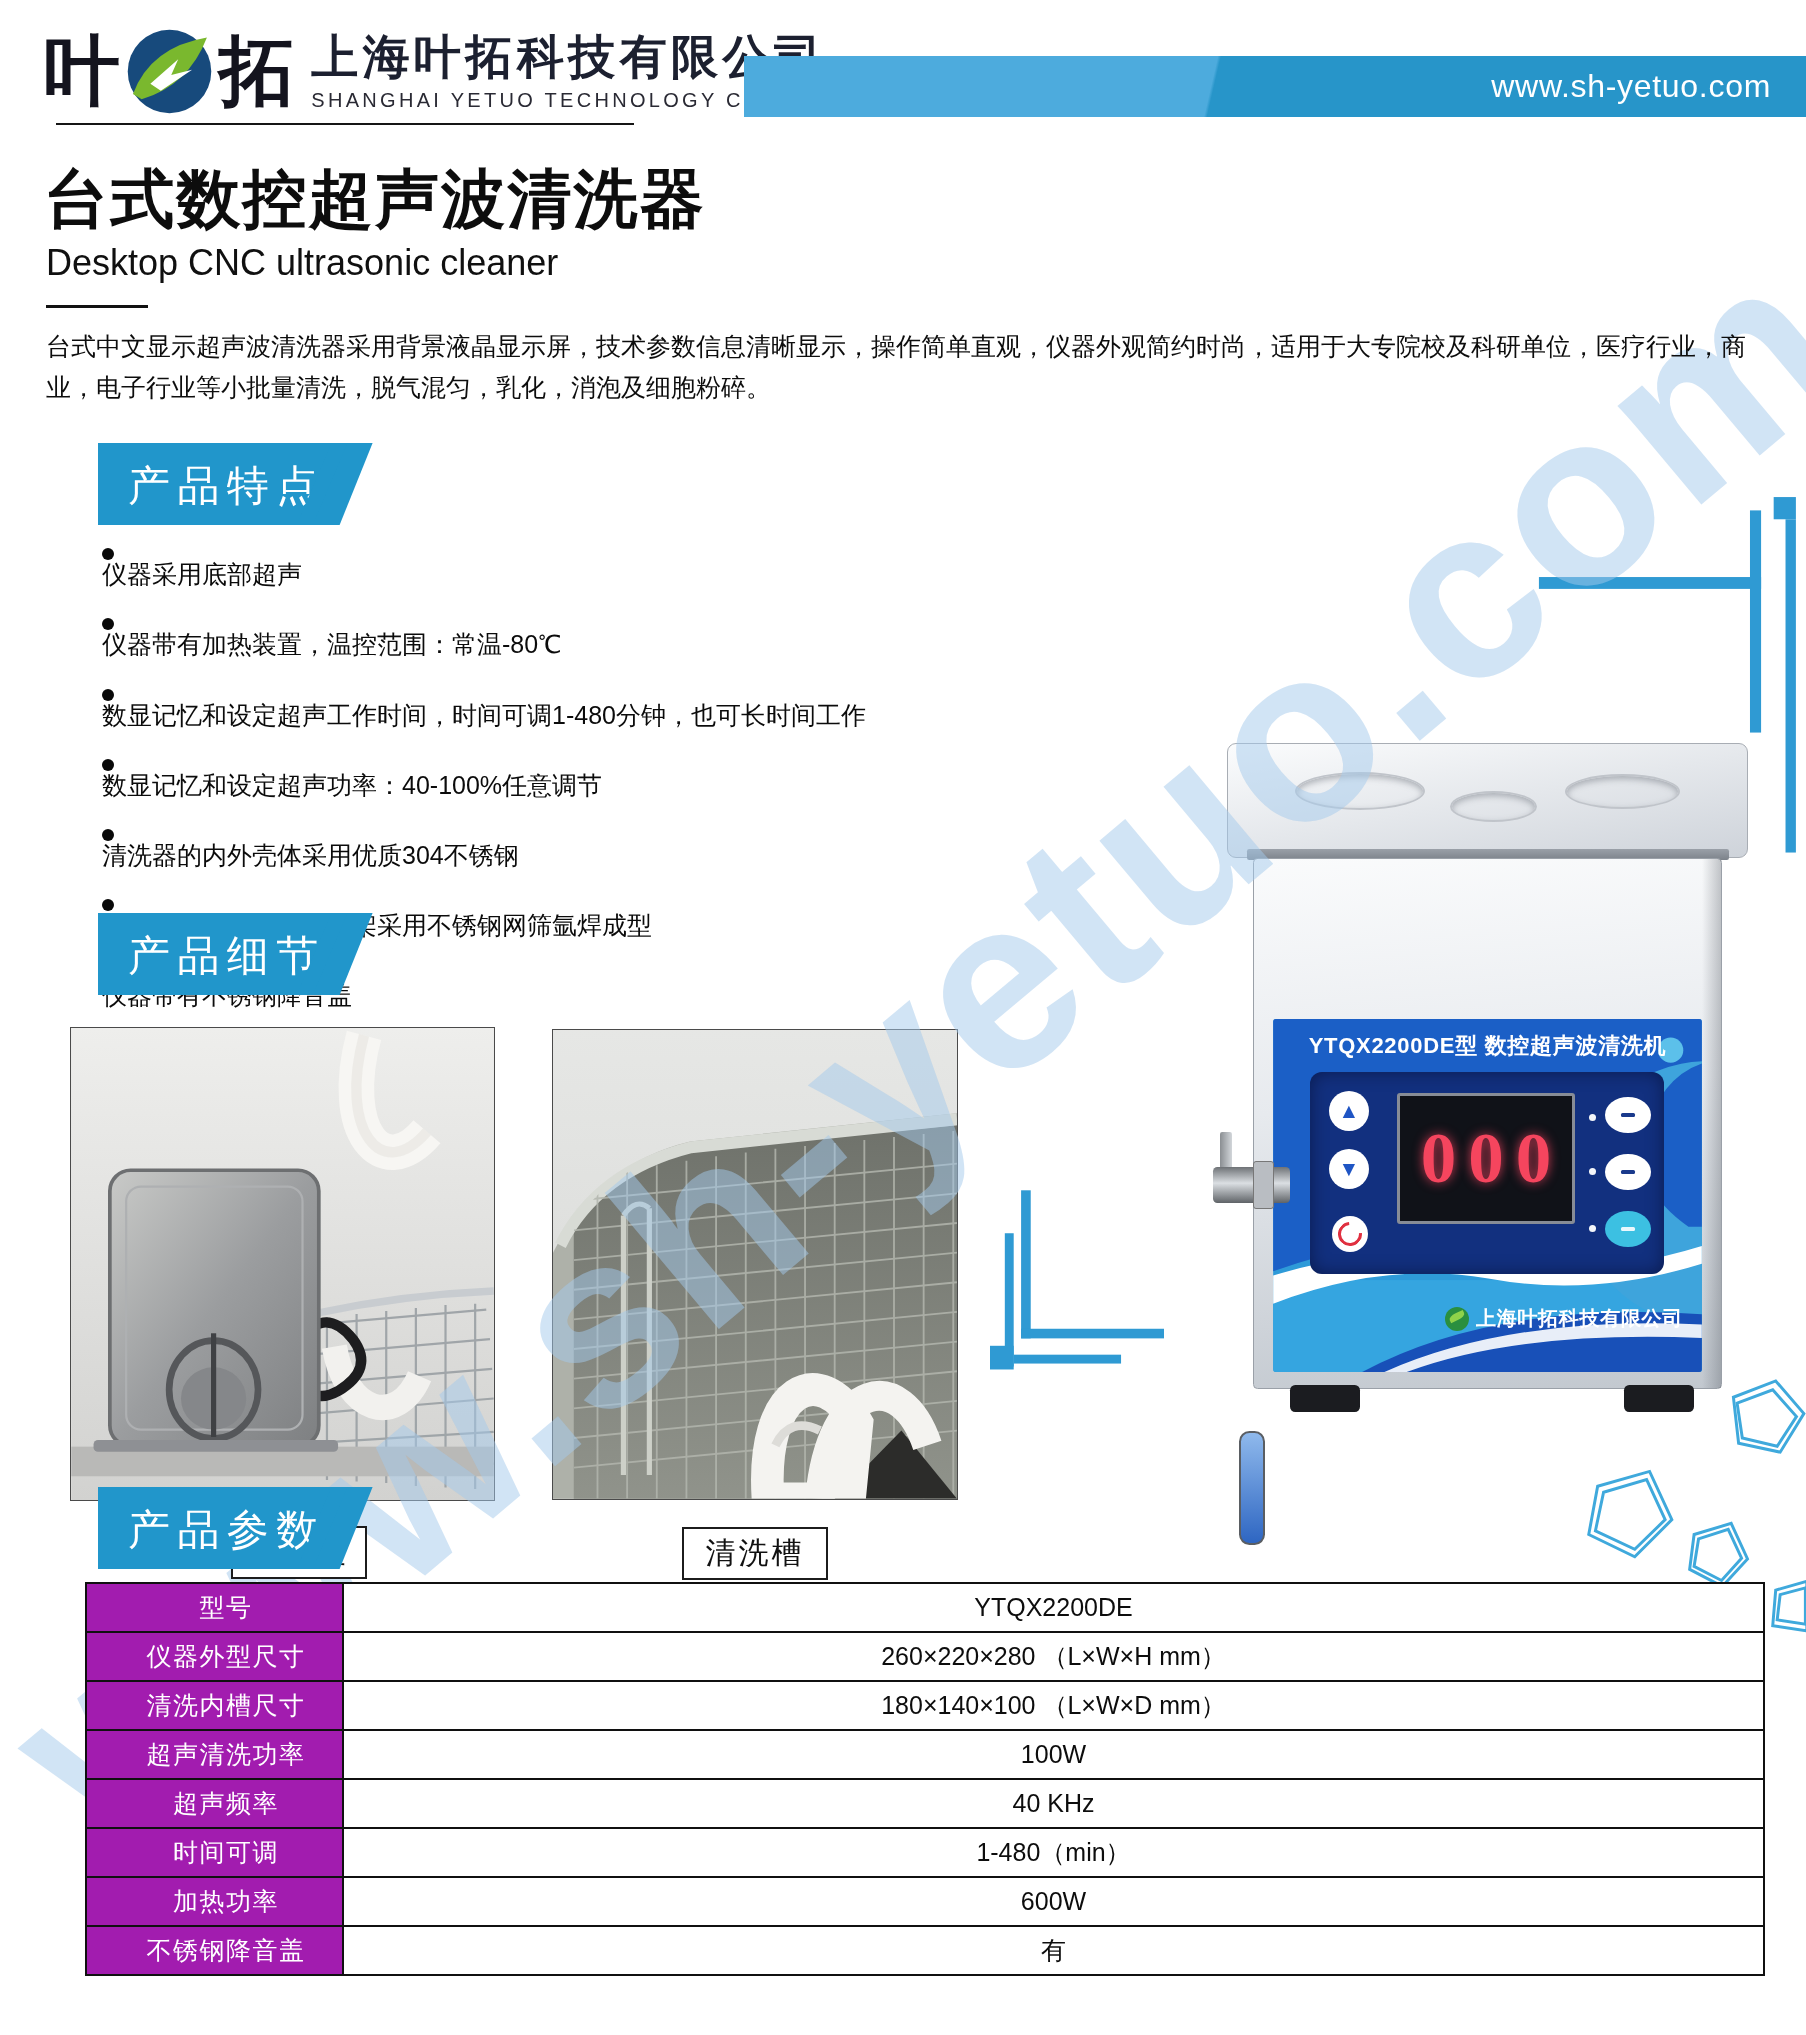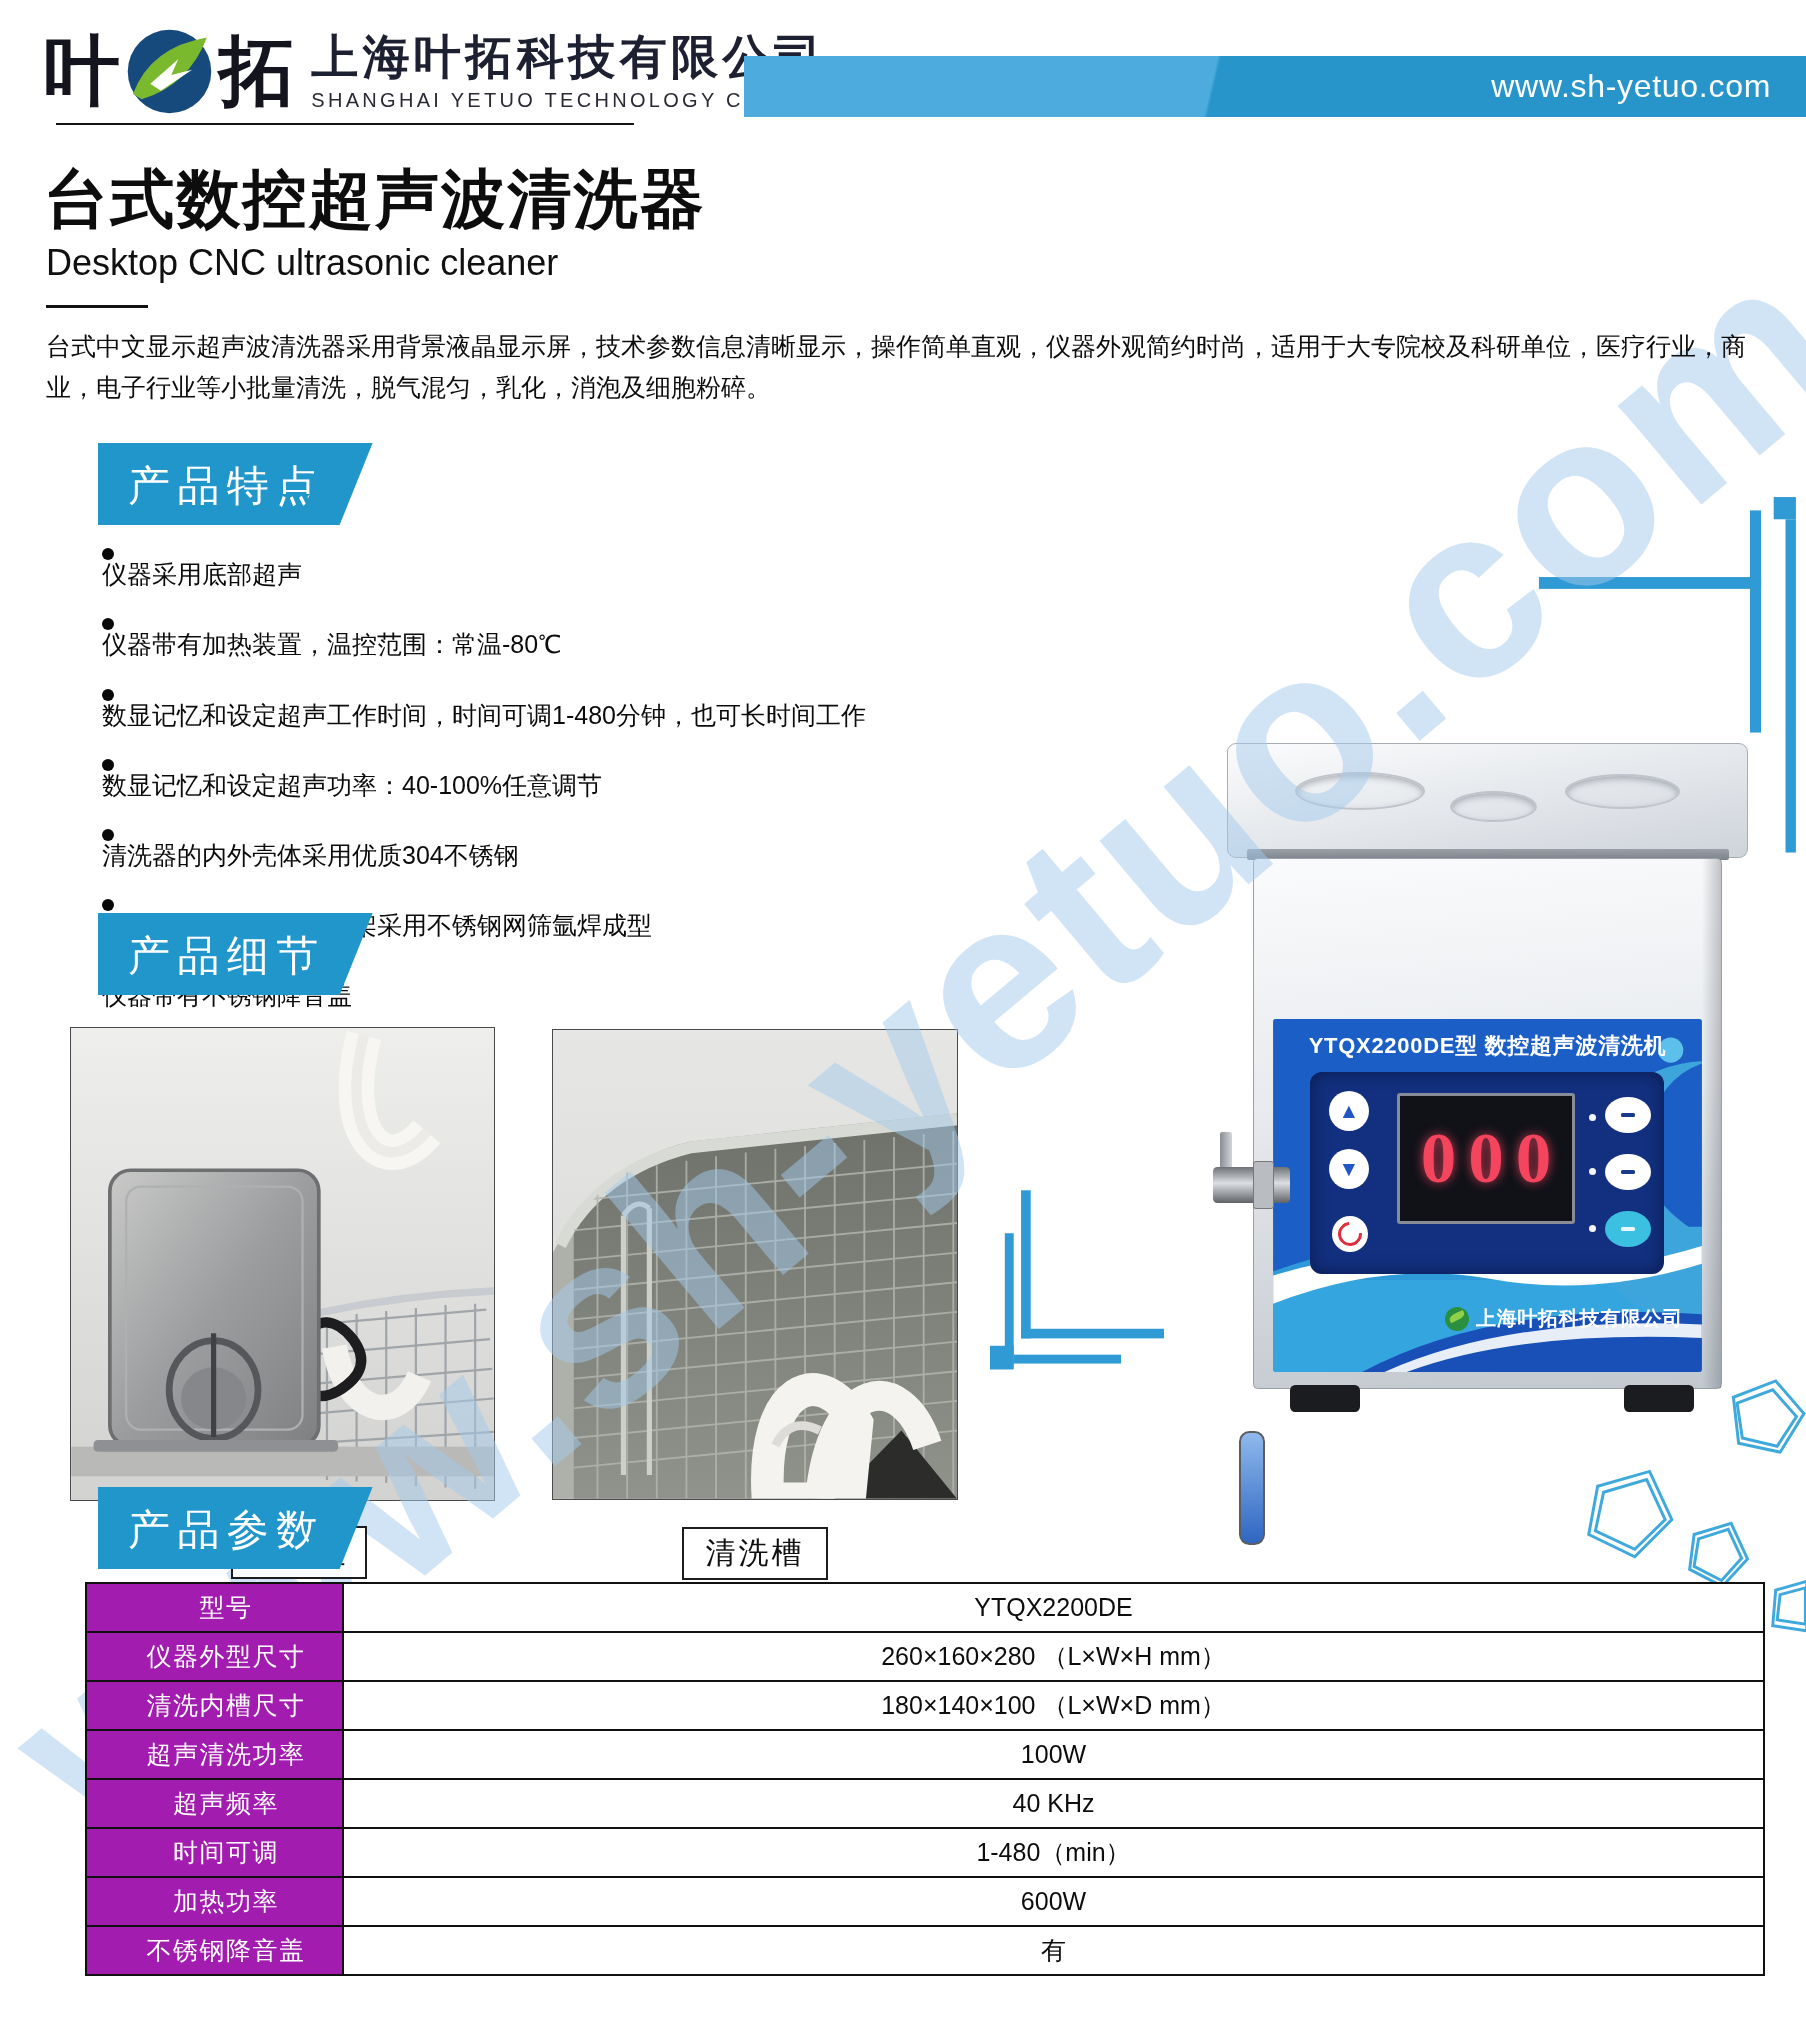--- a/index.html
+++ b/index.html
@@ -350,21 +350,21 @@
   </div>
 
   <table class="ptable">
     <tbody>
       <tr>
           <td class="k">型号</td>
           <td class="v">YTQX2200DE</td>
         </tr>
       <tr>
           <td class="k">仪器外型尺寸</td>
-          <td class="v">260×160×280 （L×W×H mm）</td>
+          <td class="v">260×220×280 （L×W×H mm）</td>
         </tr>
       <tr>
           <td class="k">清洗内槽尺寸</td>
           <td class="v">180×140×100 （L×W×D mm）</td>
         </tr>
       <tr>
           <td class="k">超声清洗功率</td>
           <td class="v">100W</td>
         </tr>
       <tr>

